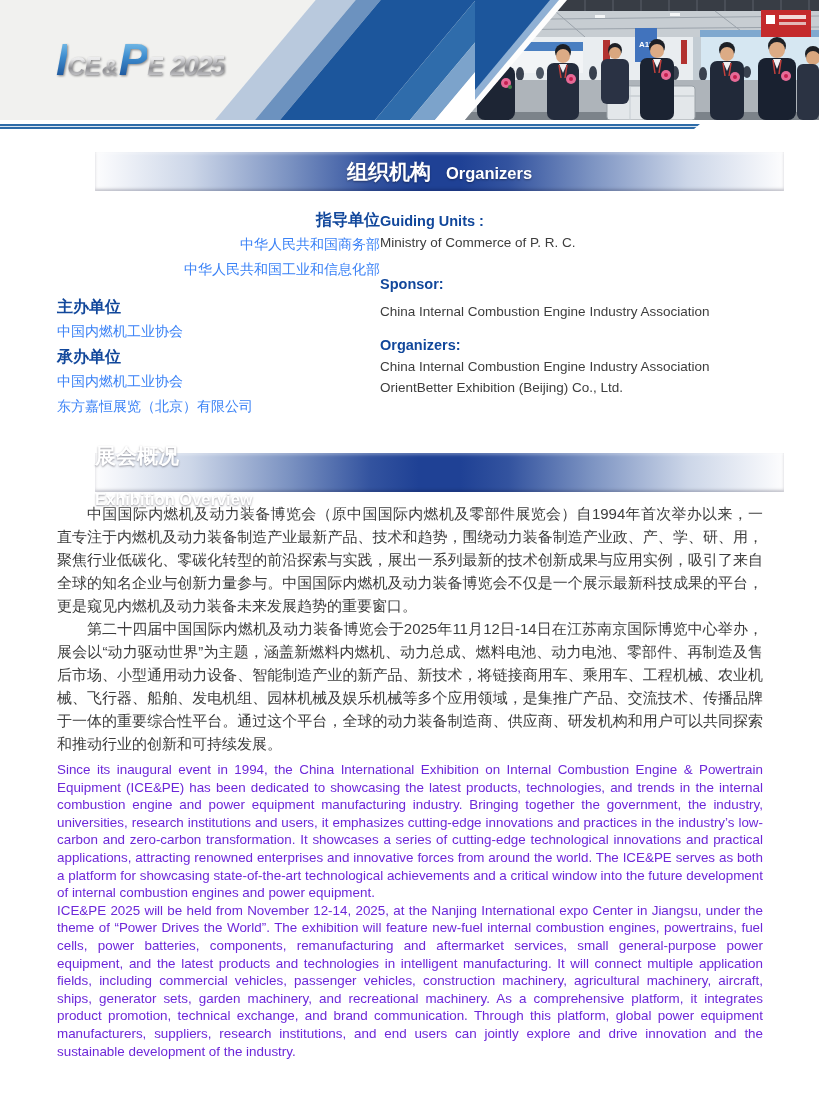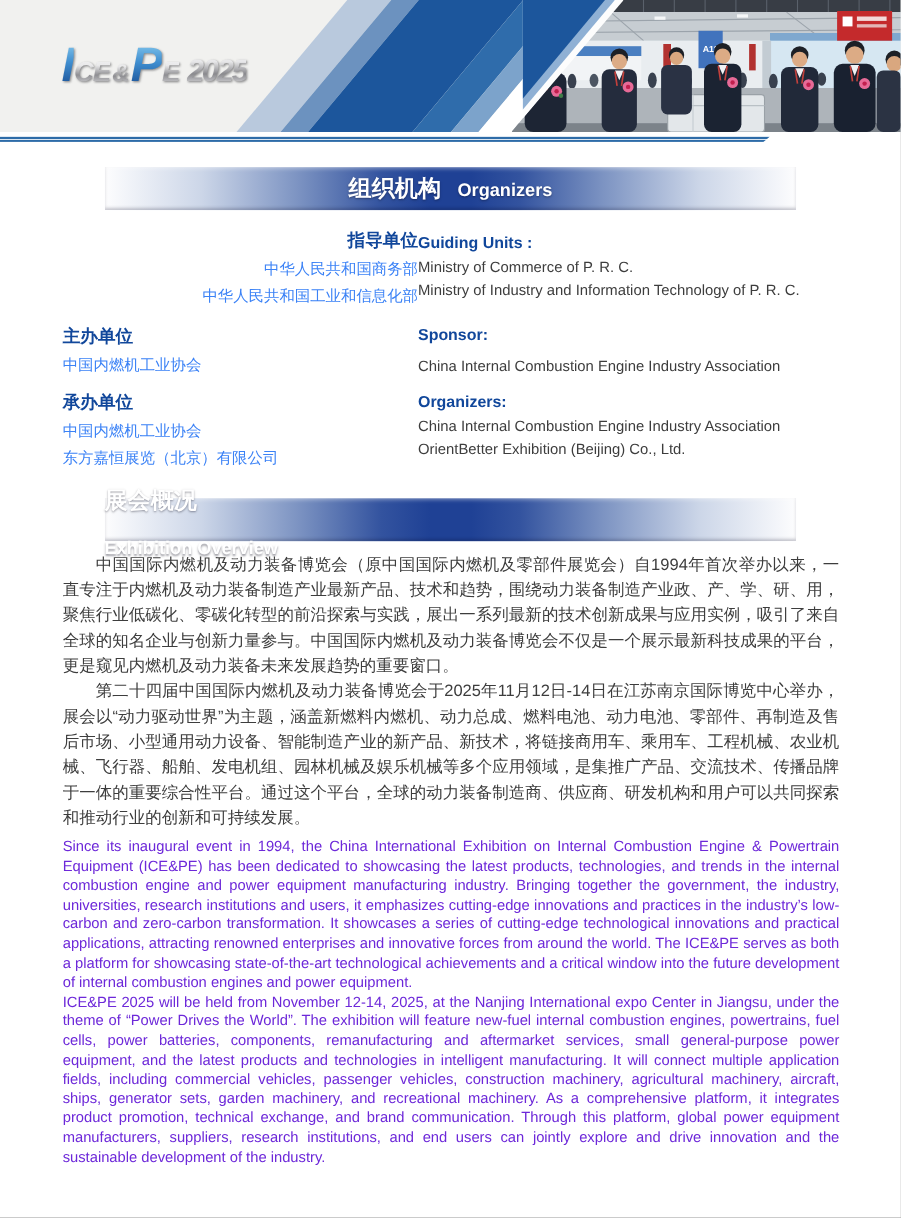--- a/index.html
+++ b/index.html
@@ -38,39 +38,39 @@
   .lg-amp{font-size:22px;line-height:44px;margin:0 2px;background-image:linear-gradient(180deg,#ffffff 0%,#e9e9ea 35%,#8e8e92 55%,#d2d2d5 75%,#6f6f73 100%);}
   .lg-year{font-size:28px;line-height:44px;margin-left:7px;letter-spacing:-2px;background-image:linear-gradient(180deg,#ffffff 0%,#e6e6e8 30%,#89898d 55%,#cfcfd2 75%,#66666a 100%);font-style:italic;}
   
   .header-rule{
     position:absolute;top:124px;left:0;width:700px;height:5px;z-index:1;
     background:linear-gradient(180deg,#2e6ca8 0,#2e6ca8 2px,#dbe6f1 2px,#dbe6f1 3px,#2e6ca8 3px,#2e6ca8 5px);
     clip-path:polygon(0 0,100% 0,calc(100% - 6px) 100%,0 100%);
   }
   
   .section-bar{
-    position:absolute;left:95px;width:629px;height:39px;
+    position:absolute;left:95px;width:689px;height:39px;
     background:linear-gradient(90deg,#fdfdfe 0%,#ccd6e8 14%,#7c93c2 28%,#33539f 40%,#1f4195 47%,#1f4195 53%,#33539f 60%,#7c93c2 72%,#ccd6e8 86%,#fdfdfe 100%);
     box-shadow:inset 0 2px 3px rgba(255,255,255,.30),inset 0 -2px 3px rgba(0,0,30,.22);
     display:flex;align-items:baseline;justify-content:center;gap:15px;
     color:#ffffff;text-shadow:0 1px 2px rgba(0,0,20,.40);
   }
   .bar-zh{font-size:21px;font-weight:bold;line-height:39px;}
   .bar-en{font-size:16.5px;font-weight:bold;}
   .bar-organizers{top:152px;}
   .bar-overview{top:453px;flex-direction:column;}
   
   .org{position:absolute;top:207px;left:57px;right:57px;display:flex;}
   .org-left{width:323px;flex:none;}
   .org-right{flex:1;padding-top:4px;}
   .zh-h{font-size:16px;line-height:25px;font-weight:bold;color:#11479b;}
   .zh-line{font-size:14px;line-height:25px;color:#3b82f6;}
   .en-h{font-size:14.5px;line-height:21px;font-weight:bold;color:#11479b;}
   .en-line{font-size:13.5px;line-height:21px;color:#3d3d3d;}
-  .gz1{margin-bottom:12px;text-align:right;} .gz2{margin-bottom:10px;}
+  .gz1{margin-bottom:12px;text-align:right;} .gz2{}
   .ge1{margin-bottom:21px;} .ge2{margin-bottom:13px;}
   .ge2 .en-line,.ge3 .en-line{margin-top:0;}
   .ge-gap{height:6px;}
   
   .overview{position:absolute;top:502px;left:57px;width:706px;text-align:justify;}
   .overview p{margin:0;}
   .cn-p{font-size:15px;line-height:23px;color:#3d3d3d;text-indent:2em;}
   .en-p{font-size:13.4px;line-height:17.6px;color:#6d28d9;margin-top:0;}
   .cn-block{margin-bottom:6px;}
 </style>
@@ -249,21 +249,20 @@
       <div>
         <div class="zh-h">承办单位</div>
         <div class="zh-line">中国内燃机工业协会</div>
         <div class="zh-line">东方嘉恒展览（北京）有限公司</div>
       </div>
     </div>
     <div class="org-right">
       <div class="ge1">
         <div class="en-h">Guiding Units :</div>
         <div class="en-line">Ministry of Commerce of P. R. C.</div>
-        <div class="en-line">Ministry of Industry and Information Technology of P. R. C.</div>
       </div>
       <div class="ge2">
         <div class="en-h">Sponsor:</div>
         <div class="ge-gap"></div>
         <div class="en-line">China Internal Combustion Engine Industry Association</div>
       </div>
       <div class="ge3">
         <div class="en-h">Organizers:</div>
         <div class="en-line">China Internal Combustion Engine Industry Association</div>
         <div class="en-line">OrientBetter Exhibition (Beijing) Co., Ltd.</div>

